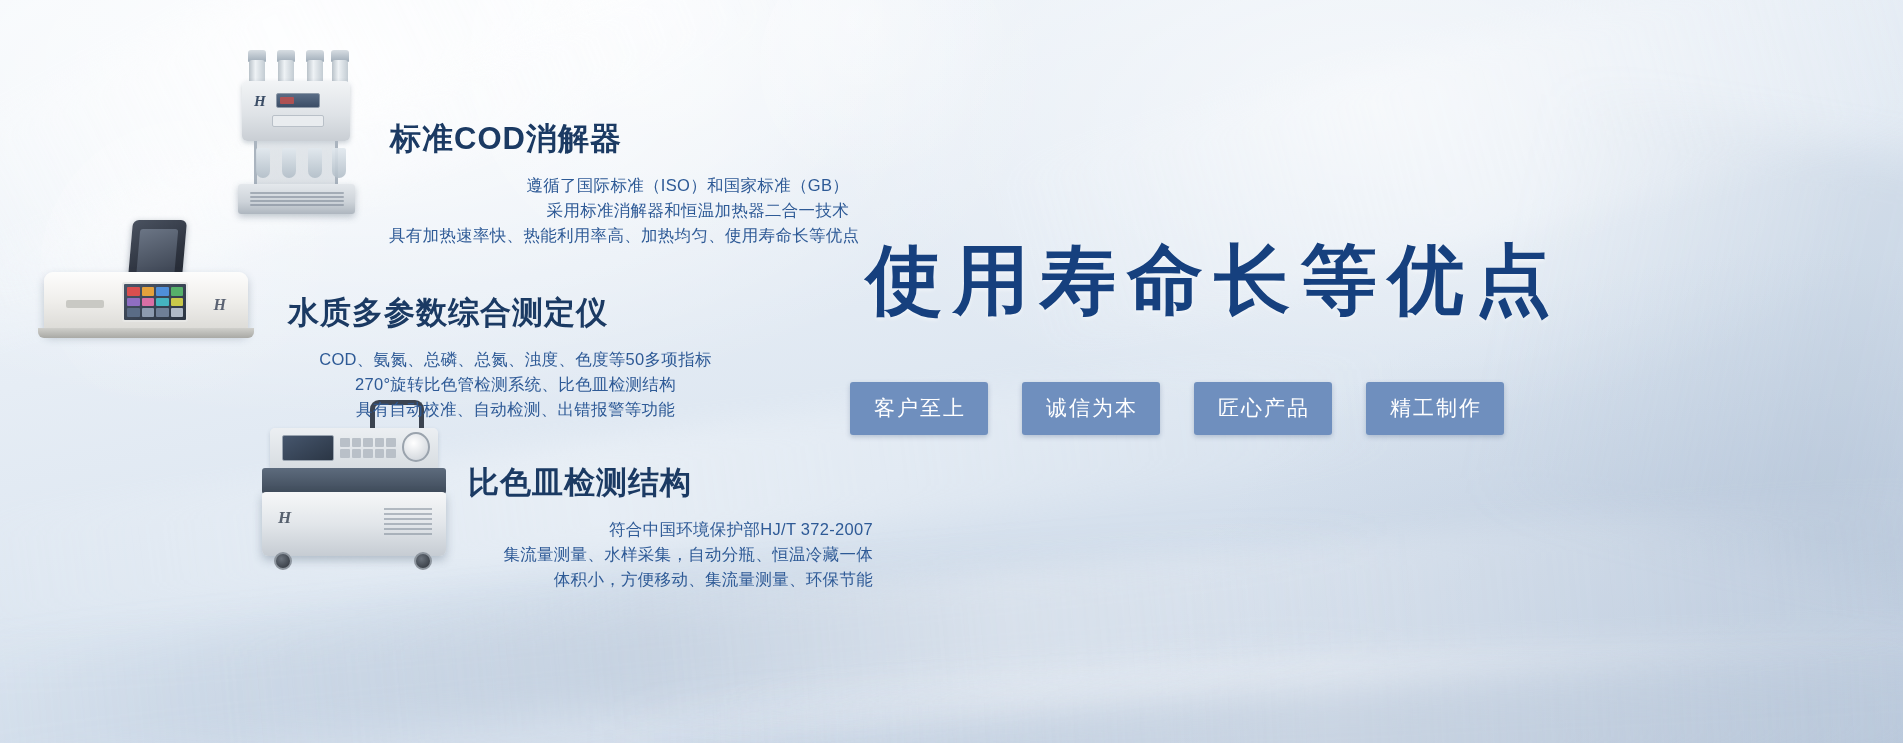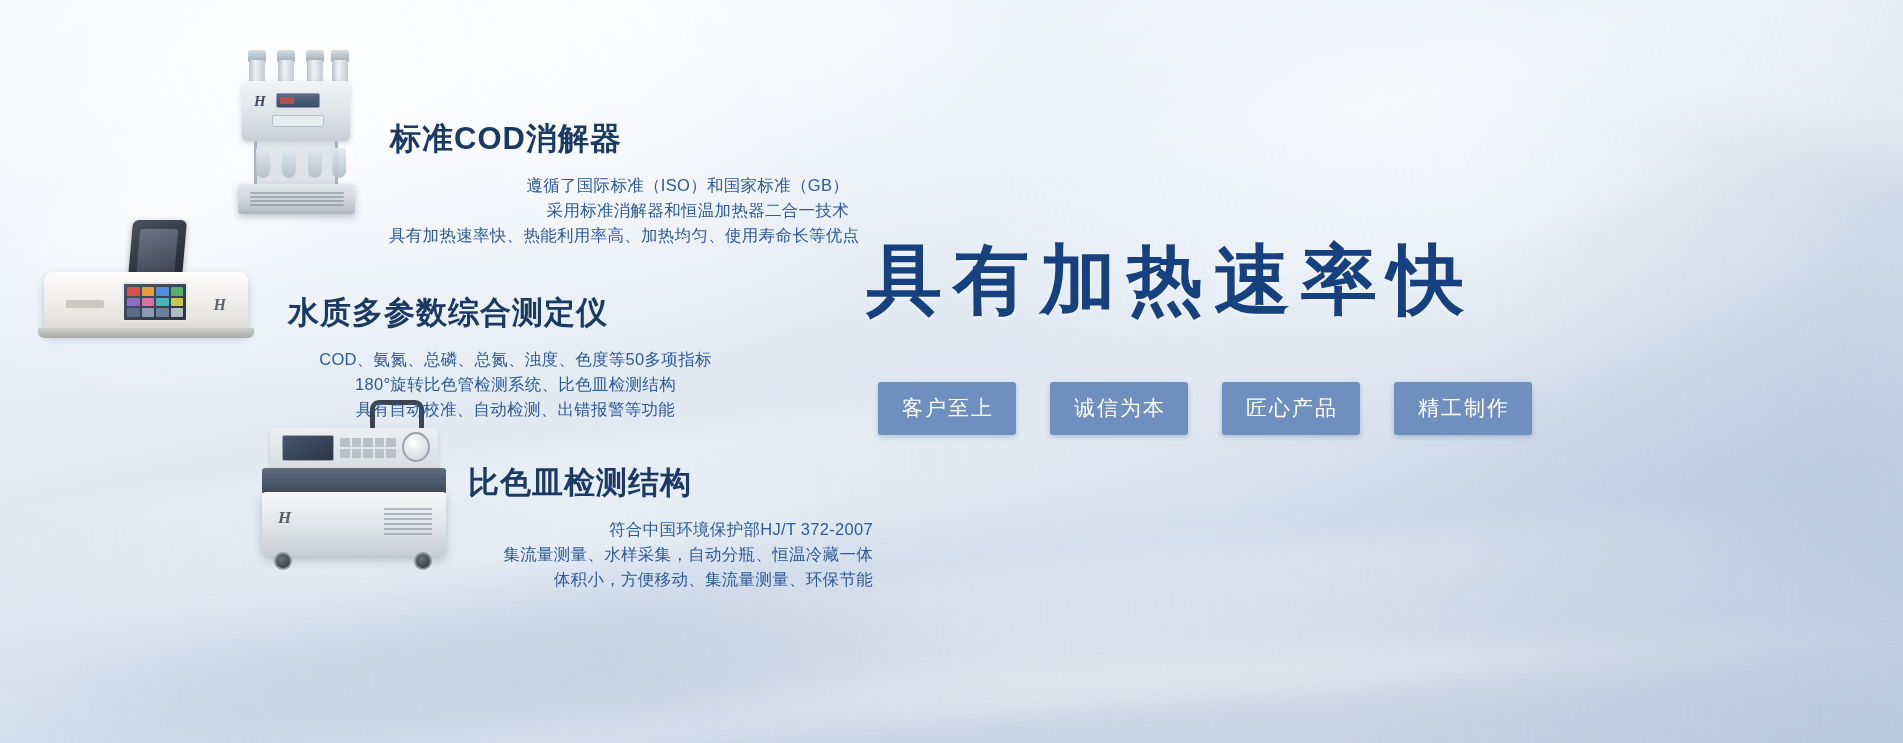--- a/index.html
+++ b/index.html
@@ -225,21 +225,21 @@
     position:absolute; left:866px; top:230px;
     color:#16407e;
     font-size:76px;
     font-weight:700;
     letter-spacing:11px;
     white-space:nowrap;
     text-shadow:0 2px 4px rgba(255,255,255,.5);
   }
 
   #tag-row {
-    position:absolute; left:878px; top:382px;
+    position:absolute; left:850px; top:382px;
     display:flex; gap:34px;
   }
   .tag {
     background:#6f8fbe;
     color:#ffffff;
     font-size:21px;
     letter-spacing:2px;
     padding:12px 22px 13px 24px;
     border-radius:3px;
     white-space:nowrap;
@@ -357,35 +357,35 @@
       <div class="prod-line">遵循了国际标准（ISO）和国家标准（GB）</div>
       <div class="prod-line">采用标准消解器和恒温加热器二合一技术</div>
       <div class="prod-line">具有加热速率快、热能利用率高、加热均匀、使用寿命长等优点</div>
     </div>
   </div>
 
   <div class="prod" id="prod-2">
     <div class="prod-title">水质多参数综合测定仪</div>
     <div class="prod-lines">
       <div class="prod-line">COD、氨氮、总磷、总氮、浊度、色度等50多项指标</div>
-      <div class="prod-line">180°旋转比色管检测系统、比色皿检测结构</div>
+      <div class="prod-line">270°旋转比色管检测系统、比色皿检测结构</div>
       <div class="prod-line">具有自动校准、自动检测、出错报警等功能</div>
     </div>
   </div>
 
   <div class="prod" id="prod-3">
     <div class="prod-title">比色皿检测结构</div>
     <div class="prod-lines">
       <div class="prod-line">符合中国环境保护部HJ/T 372-2007</div>
       <div class="prod-line">集流量测量、水样采集，自动分瓶、恒温冷藏一体</div>
       <div class="prod-line">体积小，方便移动、集流量测量、环保节能</div>
     </div>
   </div>
 
-  <div id="hero-title">具有加热速率快</div>
+  <div id="hero-title">使用寿命长等优点</div>
 
   <div id="tag-row">
     <div class="tag">客户至上</div>
     <div class="tag">诚信为本</div>
     <div class="tag">匠心产品</div>
     <div class="tag">精工制作</div>
   </div>
 
 </div>
 

